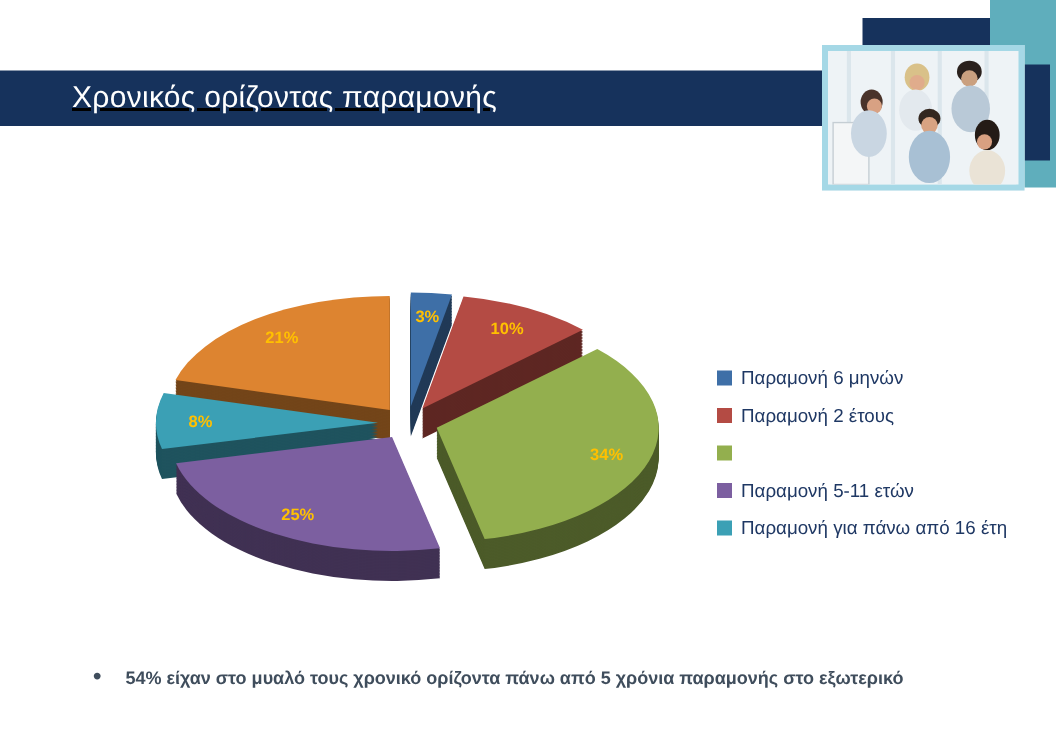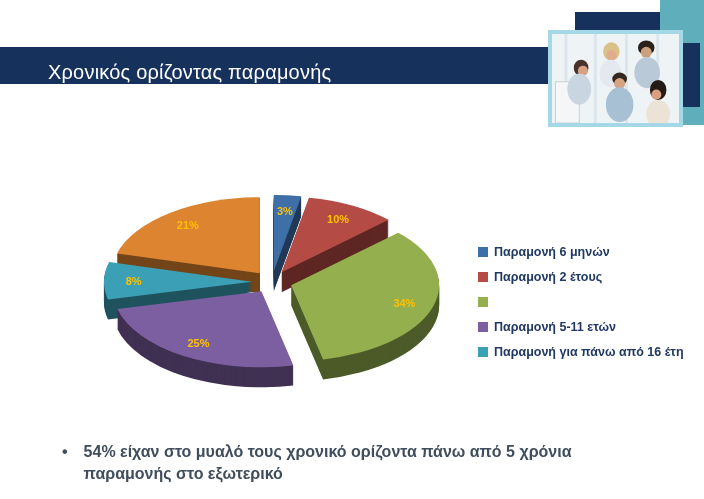--- a/index.html
+++ b/index.html
@@ -1,45 +1,45 @@
 <!DOCTYPE html>
 <html><head>
 <meta charset="utf-8">
 <style>
   html,body{margin:0;padding:0;background:#ffffff;}
   .slide{position:relative;width:704px;height:499px;background:#fff;overflow:hidden;
          font-family:"Liberation Sans", sans-serif;}
   
   .title-bar{position:absolute;left:0;top:47px;width:663px;height:37px;
-             background:var(--navy,#16325C);z-index:1;display:flex;align-items:flex-end;}
+             background:var(--navy,#16325C);z-index:1;display:flex;align-items:center;text-decoration:underline;}
   .title-bar span{color:var(--title-text,#fff);font-size:20px;letter-spacing:.2px;
                   padding-left:48px;font-weight:400;}
   
   .deco-navy-top{position:absolute;left:575px;top:12px;width:108px;height:18px;
                  background:var(--navy,#16325C);z-index:2;}
   .deco-teal{position:absolute;left:660px;top:0;width:44px;height:125px;
              background:var(--teal,#5FAEBC);z-index:3;}
   .deco-navy-right{position:absolute;left:683px;top:43px;width:17px;height:64px;
                    background:var(--navy,#16325C);z-index:4;}
   .photo{position:absolute;left:548px;top:30px;width:135px;height:97px;
          border:4px solid var(--photo-border,#A5D8E6);box-sizing:border-box;z-index:5;
          background:#eef3f6;}
   .photo svg{display:block;width:100%;height:100%;}
   
   .pie{position:absolute;left:0;top:0;width:704px;height:499px;z-index:0;}
   
-  .legend{position:absolute;left:478px;top:239px;z-index:1;font-weight:bold;}
+  .legend{position:absolute;left:478px;top:239px;z-index:1;}
   .lrow{display:flex;align-items:center;height:25px;}
   .sw{width:10px;height:10px;margin-right:6px;flex:0 0 auto;}
   .ltext{font-size:12.5px;color:var(--legend-text,#1F3864);white-space:nowrap;}
   
   .bullet{position:absolute;left:62px;top:441px;width:575px;display:flex;z-index:1;}
   .marker{color:var(--bullet-text,#3F4D5C);font-size:16px;line-height:22px;
           font-weight:700;margin-right:16px;}
-  .btext{color:var(--bullet-text,#3F4D5C);font-size:16px;line-height:22px;
+  .btext{color:var(--bullet-text,#3F4D5C);font-size:12px;line-height:22px;
          font-weight:700;max-width:552px;}
   .plabel{font-weight:700;font-size:11px;}
 </style>
 </head>
 <body>
 
 <div class="slide" style="--navy: #16325C; --teal: #5FAEBC; --photo-border: #A5D8E6; --title-text: #FFFFFF; --legend-text: #1F3864; --bullet-text: #3F4D5C;">
 
   <div class="title-bar">
     <span>Χρονικός ορίζοντας παραμονής</span>

